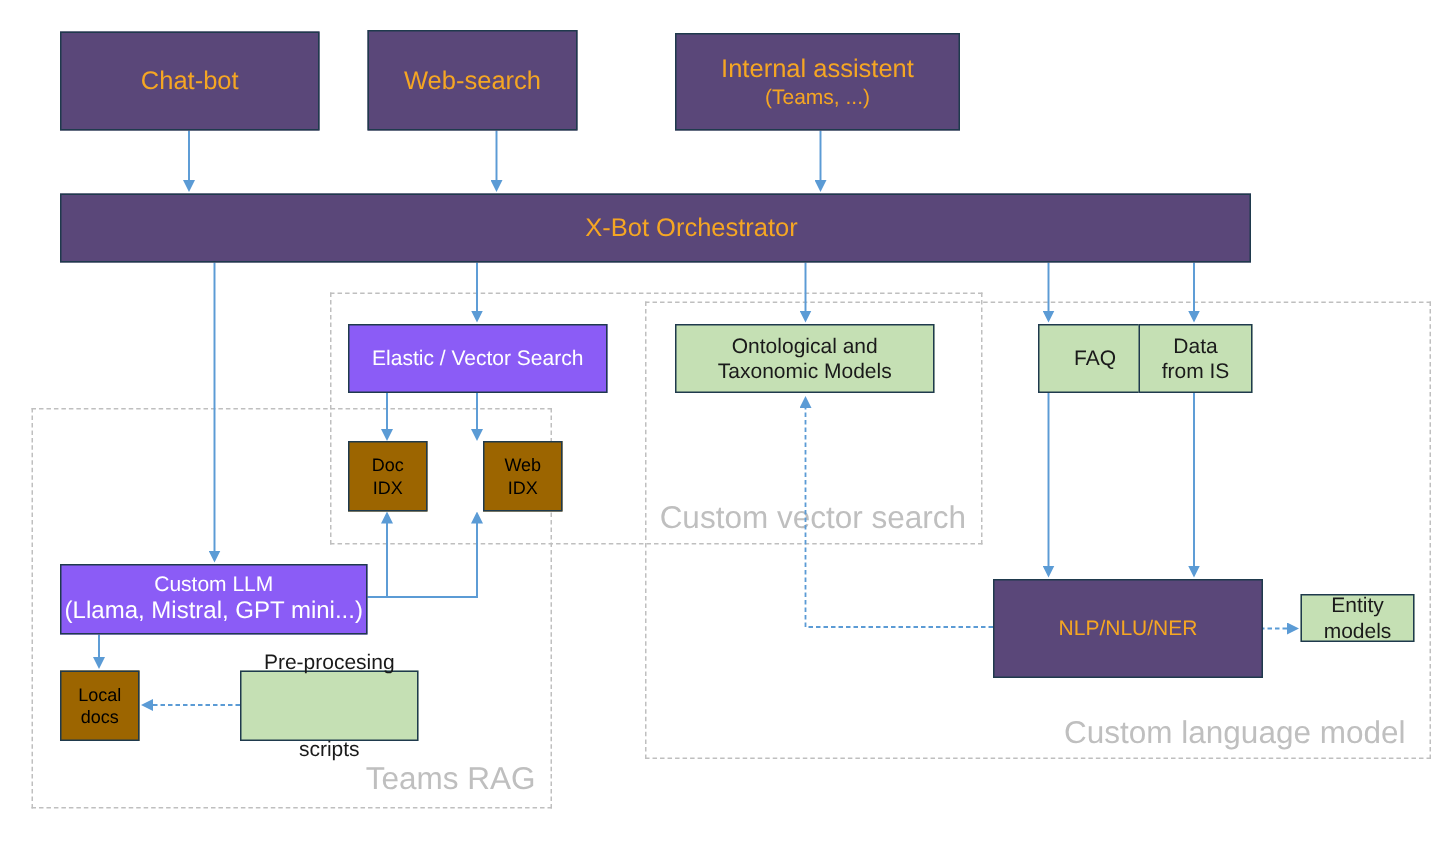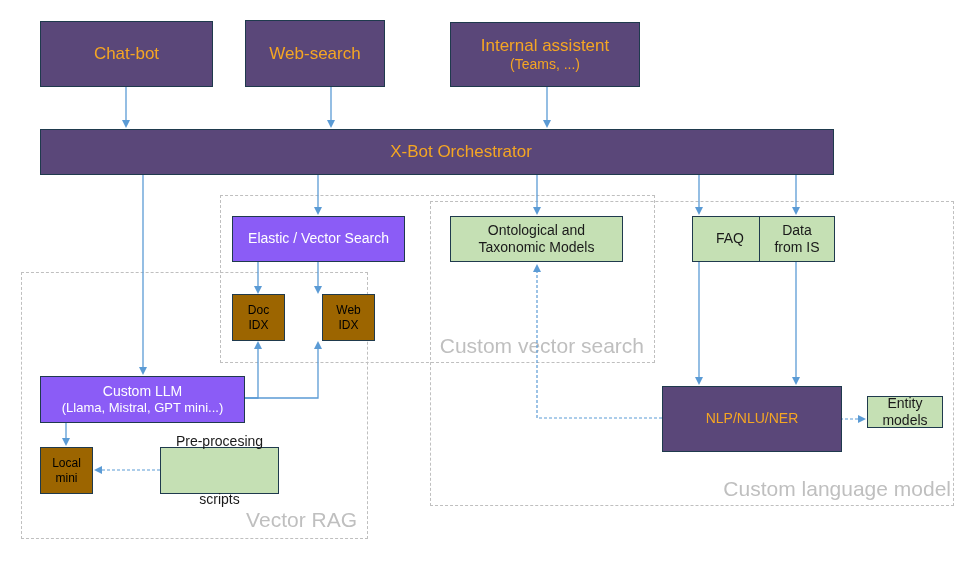--- a/index.html
+++ b/index.html
@@ -11,36 +11,36 @@
     .box { position: absolute; box-sizing: border-box; border: 1.5px solid #1f3a4d;
            display: flex; flex-direction: column; align-items: center; justify-content: center;
            text-align: center; line-height: 1.25; }
     .purple { background: #5a4779; color: #f5a623; }
     .blue { background: #8b5cf6; color: #ffffff; }
     .green { background: #c5e0b4; color: #1a1a1a; }
     .brown { background: #9c6500; color: #000000; }
     .t-big { font-size: 17px; }
     .t-sm { font-size: 14px; }
     .t-xs { font-size: 12px; }
-    .t-xxs { font-size: 13px; }
+    .t-xxs { font-size: 16px; }
     svg.lines { position: absolute; left: 0; top: 0; width: 957px; height: 577px; pointer-events: none; }
   </style>
 </head>
 <body>
 
 <div id="canvas">
 
   <div class="group" style="left:220px; top:195px; width:435px; height:168px;">
     <span class="group-label" style="right:10px; bottom:6px;margin-top:42px;">Custom vector search</span>
   </div>
   <div class="group" style="left:21px; top:272px; width:347px; height:267px;">
-    <span class="group-label" style="right:10px; bottom:8px;">Vector RAG</span>
+    <span class="group-label" style="right:10px; bottom:8px;">Teams RAG</span>
   </div>
   <div class="group" style="left:430px; top:201px; width:524px; height:305px;">
-    <span class="group-label" style="right:2px; bottom:6px;">Custom language model</span>
+    <span class="group-label" style="right:16px; bottom:6px;">Custom language model</span>
   </div>
 
   <svg class="lines" viewBox="0 0 957 577">
     <defs>
       <marker id="arr" markerWidth="8" markerHeight="8" refX="4" refY="4" orient="auto" markerUnits="userSpaceOnUse">
         <path d="M0,0 L8,4 L0,8 Z" fill="#5b9bd5"></path>
       </marker>
     </defs>
     <g stroke="#5b9bd5" stroke-width="1.3" fill="none">
 
@@ -112,21 +112,21 @@
     <span class="t-sm">from IS</span>
   </div>
 
   <div class="box blue" style="left:40px; top:376px; width:205px; height:47px;">
     <span class="t-sm">Custom LLM</span>
     <span class="t-xxs">(Llama, Mistral, GPT mini...)</span>
   </div>
 
   <div class="box brown" style="left:40px; top:447px; width:53px; height:47px;">
     <span class="t-xs">Local</span>
-    <span class="t-xs">mini</span>
+    <span class="t-xs">docs</span>
   </div>
 
   <div class="box green" style="left:160px; top:447px; width:119px; height:47px;gap:41px;">
     <span class="t-sm">Pre-procesing</span>
     <span class="t-sm">scripts</span>
   </div>
 
   <div class="box purple" style="left:662px; top:386px; width:180px; height:66px;">
     <span class="t-sm">NLP/NLU/NER</span>
   </div>

